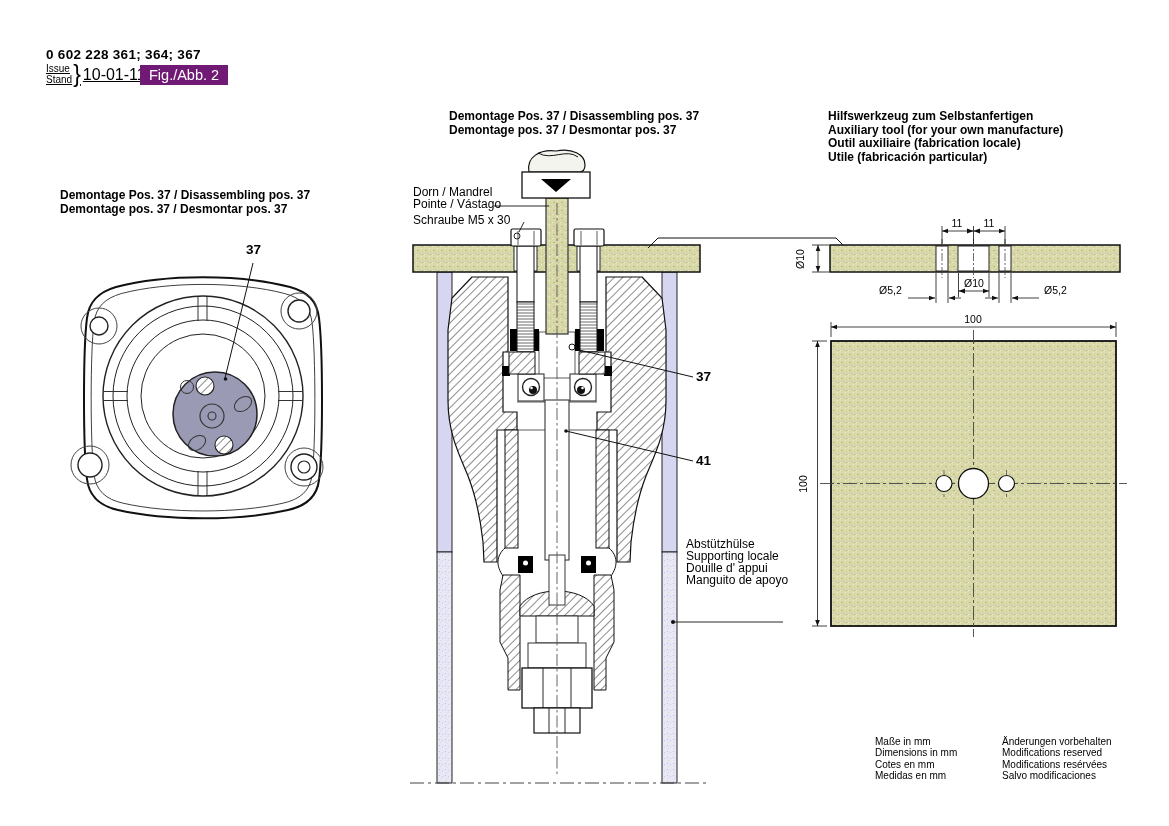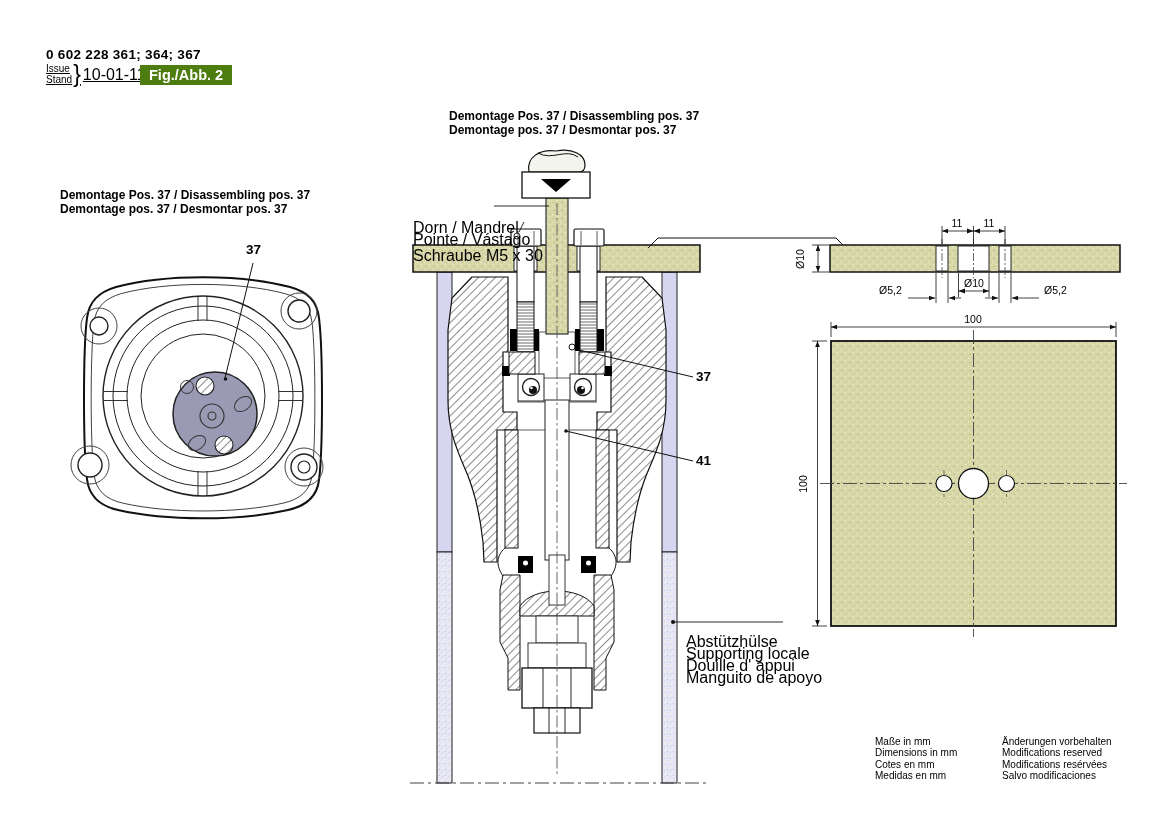--- a/index.html
+++ b/index.html
@@ -1,26 +1,26 @@
 <!DOCTYPE html>
 <html><head>
 <meta charset="utf-8">
 <style>
   html,body{margin:0;padding:0;background:#ffffff;}
   .page{position:relative;width:1169px;height:826px;background:#fff;
         font-family:"Liberation Sans", sans-serif;color:#000;overflow:hidden;}
   .abs{position:absolute;white-space:nowrap;}
   .pn{font-weight:bold;font-size:13.5px;letter-spacing:.3px;}
   .h{font-weight:bold;font-size:12px;line-height:13.5px;}
-  .lbl{font-size:16px;line-height:12px;margin-top:36px;}
+  .lbl{font-size:12px;line-height:12px;}
   .dim{font-size:10.5px;}
   .pos{font-weight:bold;font-size:13.5px;}
   .small{font-size:10px;line-height:10.5px;}
   .foot{font-size:10px;line-height:11.3px;}
-  .figbox{background:#4d7c0f;color:#fff;font-weight:bold;font-size:14.5px;padding:2px 9px;}
+  .figbox{background:#701a75;color:#fff;font-weight:normal;font-size:14.5px;padding:2px 9px;}
   .issue{display:flex;align-items:center;text-decoration:underline;}
   .brace{font-size:23px;font-weight:400;margin:0 2px 0 1px;}
   .date{font-size:16px;}
   .vwrap{display:flex;align-items:center;justify-content:center;}
   .rot{transform:rotate(-90deg);}
   .ctr{text-align:center;}
 </style>
 </head>
 <body>
 
@@ -297,30 +297,36 @@
   <div class="abs figbox" style="left:140px;top:65px">Fig./Abb. 2</div>
 
   <div class="abs h" style="left:60px;top:189px">
     <div>Demontage Pos. 37 / Disassembling pos. 37</div>
     <div>Demontage pos. 37 / Desmontar pos. 37</div>
   </div>
   <div class="abs h" style="left:449px;top:110px">
     <div>Demontage Pos. 37 / Disassembling pos. 37</div>
     <div>Demontage pos. 37 / Desmontar pos. 37</div>
   </div>
+  <div class="abs h" style="left:828px;top:110px">
+    <div>Hilfswerkzeug zum Selbstanfertigen</div>
+    <div>Auxiliary tool (for your own manufacture)</div>
+    <div>Outil auxiliaire (fabrication locale)</div>
+    <div>Utile (fabricación particular)</div>
+  </div>
 
   <div class="abs lbl" style="left:413px;top:186px">
     <div>Dorn / Mandrel</div>
     <div>Pointe / Vástago</div>
   </div>
   <div class="abs lbl" style="left:413px;top:214px">Schraube M5 x 30</div>
   <div class="abs pos" style="left:246px;top:242px">37</div>
   <div class="abs pos" style="left:696px;top:369px">37</div>
   <div class="abs pos" style="left:696px;top:453px">41</div>
-  <div class="abs lbl" style="left:686px;top:600px">
+  <div class="abs lbl" style="left:686px;top:538px">
     <div>Abstützhülse</div>
     <div>Supporting locale</div>
     <div>Douille d' appui</div>
     <div>Manguito de apoyo</div>
   </div>
 
   <div class="abs dim ctr" style="left:948px;top:217px;width:18px">11</div>
   <div class="abs dim ctr" style="left:980px;top:217px;width:18px">11</div>
   <div class="abs vwrap" style="left:786px;top:245px;width:27px;height:27px">
     <div class="dim rot">Ø10</div>

